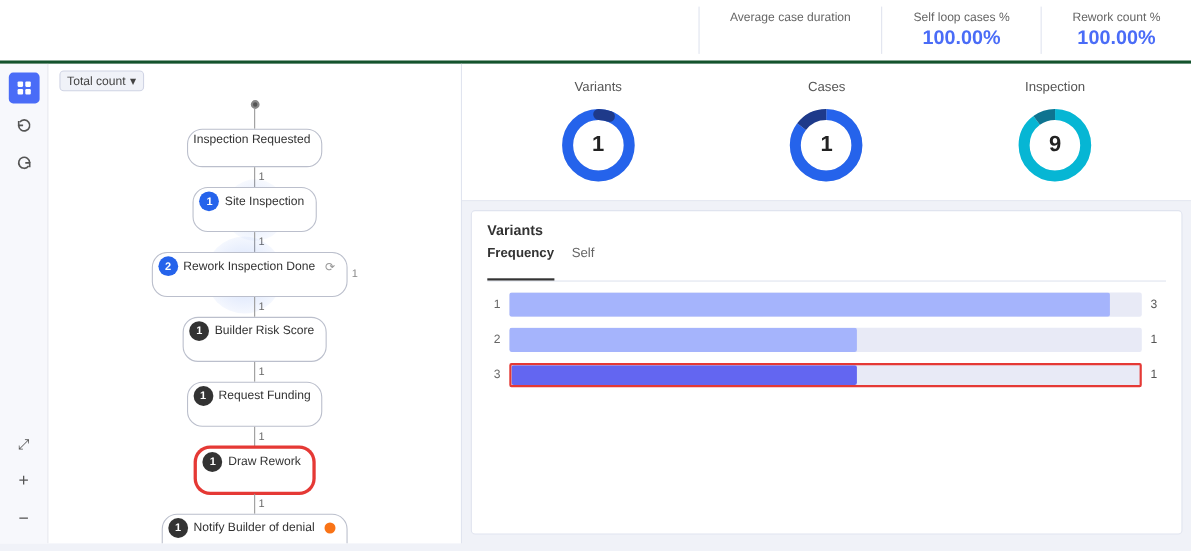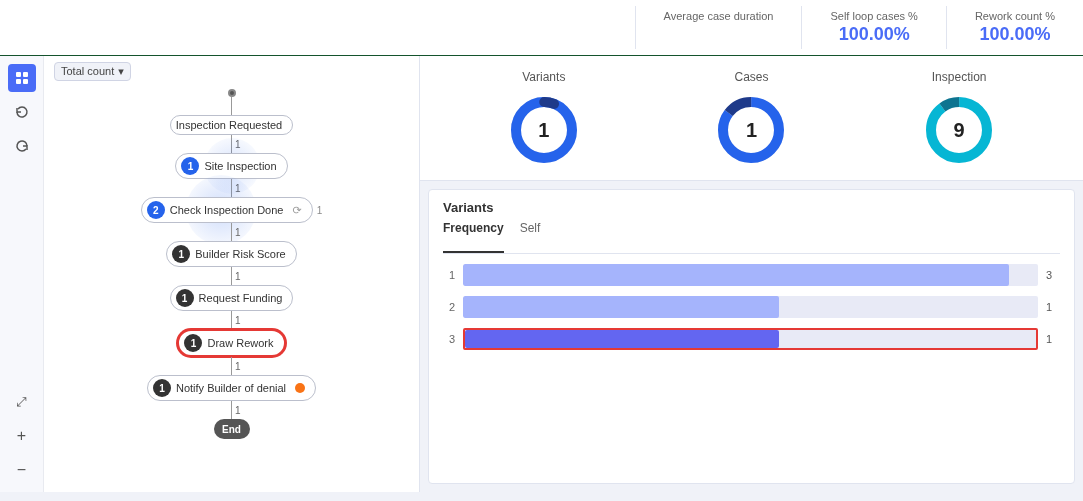--- a/index.html
+++ b/index.html
@@ -8,21 +8,21 @@
       background: #f0f2f8;
       width: 1083px;
       height: 501px;
       overflow: hidden;
     }
 
     
     .metrics-bar {
       display: flex;
       background: #fff;
-      border-bottom: 1px solid #14532d;
+      border-bottom: 3px solid #14532d;
       padding: 6px 0;
       justify-content: flex-end;
     }
     .metric-item {
       text-align: center;
       padding: 4px 28px;
       border-left: 1px solid #e0e4ef;
     }
     .metric-item:first-child { border-left: none; }
     .metric-label {
@@ -93,20 +93,21 @@
       display: flex;
       align-items: center;
       gap: 8px;
       margin-bottom: 4px;
       font-size: 11px;
       color: #444;
     }
 
     .total-count-selector {
       display: flex;
+      align-items: center;
       gap: 4px;
       background: #f0f2f8;
       border: 1px solid #d0d4e4;
       border-radius: 4px;
       padding: 2px 6px;
       font-size: 11px;
       cursor: pointer;
     }
 
     
@@ -124,21 +125,21 @@
       align-items: center;
       margin: 0 auto;
     }
 
     .node-pill {
       display: flex;
       align-items: center;
       gap: 5px;
       border: 1.5px solid #bbbfcc;
       border-radius: 14px;
-      padding: 3px 10px 3px 5px;
+      padding: 3px 10px 18px 5px;
       background: #fff;
       font-size: 11px;
       color: #333;
       white-space: nowrap;
       position: relative;
     }
 
     .node-badge {
       width: 18px;
       height: 18px;
@@ -432,21 +433,21 @@
         </div>
 
         <div class="connector">
           <span class="connector-label">1</span>
         </div>
 
         <div class="flow-node" style="position:relative;">
           <div style="position:absolute;width:70px;height:70px;border-radius:50%;background:radial-gradient(circle,rgba(37,99,235,0.22) 0%,rgba(37,99,235,0.05) 70%,transparent 100%);left:calc(50% - 10px);transform:translateX(-50%);pointer-events:none;"></div>
           <div class="node-pill">
             <div class="node-badge blue">2</div>
-            <span>Check Inspection Done</span>
+            <span>Rework Inspection Done</span>
             <span class="loop-arrow">⟳</span>
           </div>
           <span style="font-size:10px;color:#888;margin-left:4px;">1</span>
         </div>
 
         <div class="connector">
           <span class="connector-label">1</span>
         </div>
 
         <div class="flow-node">

